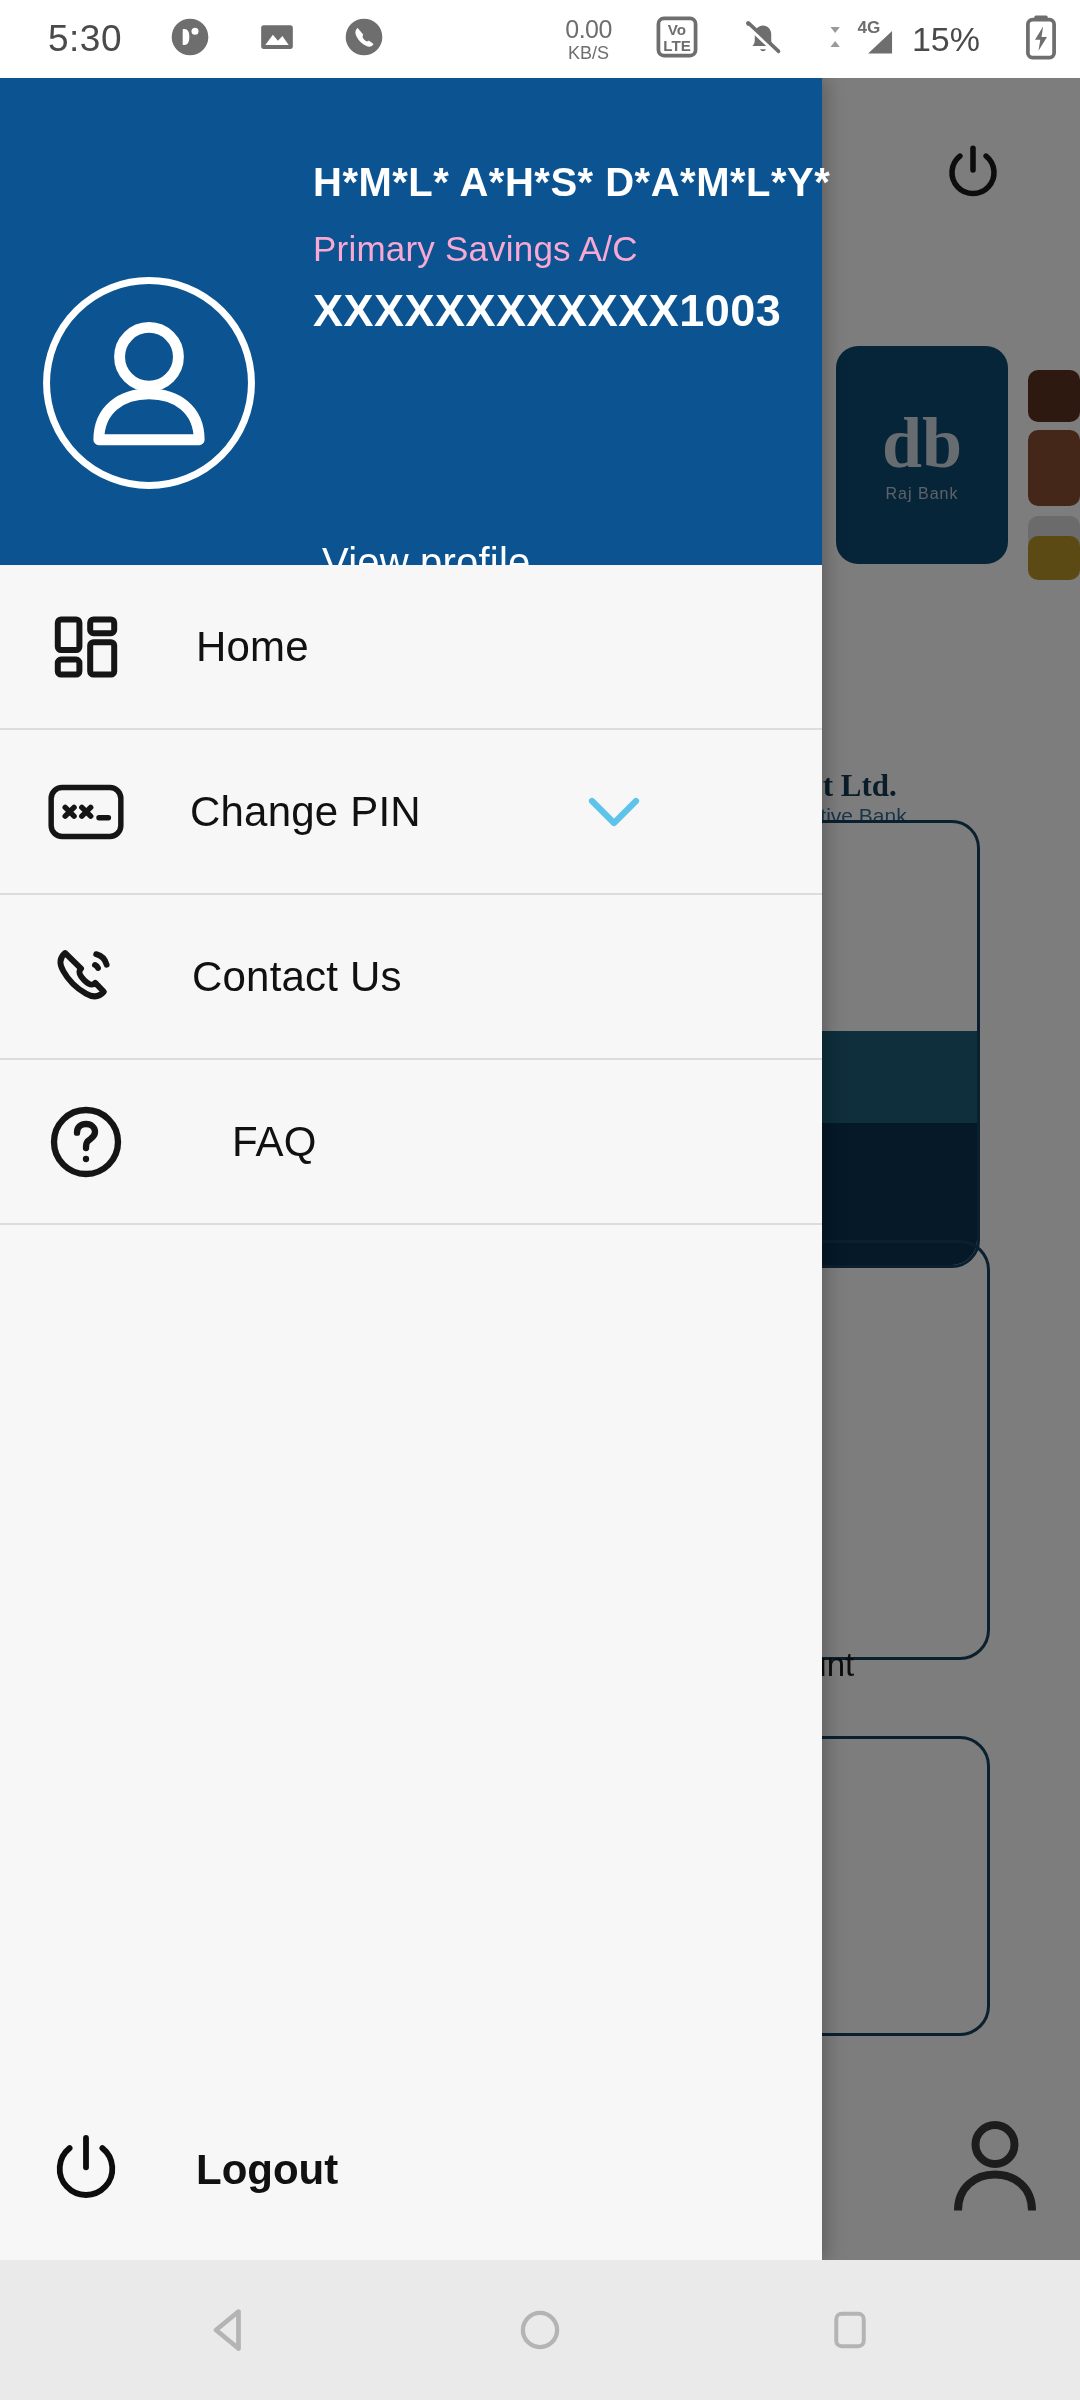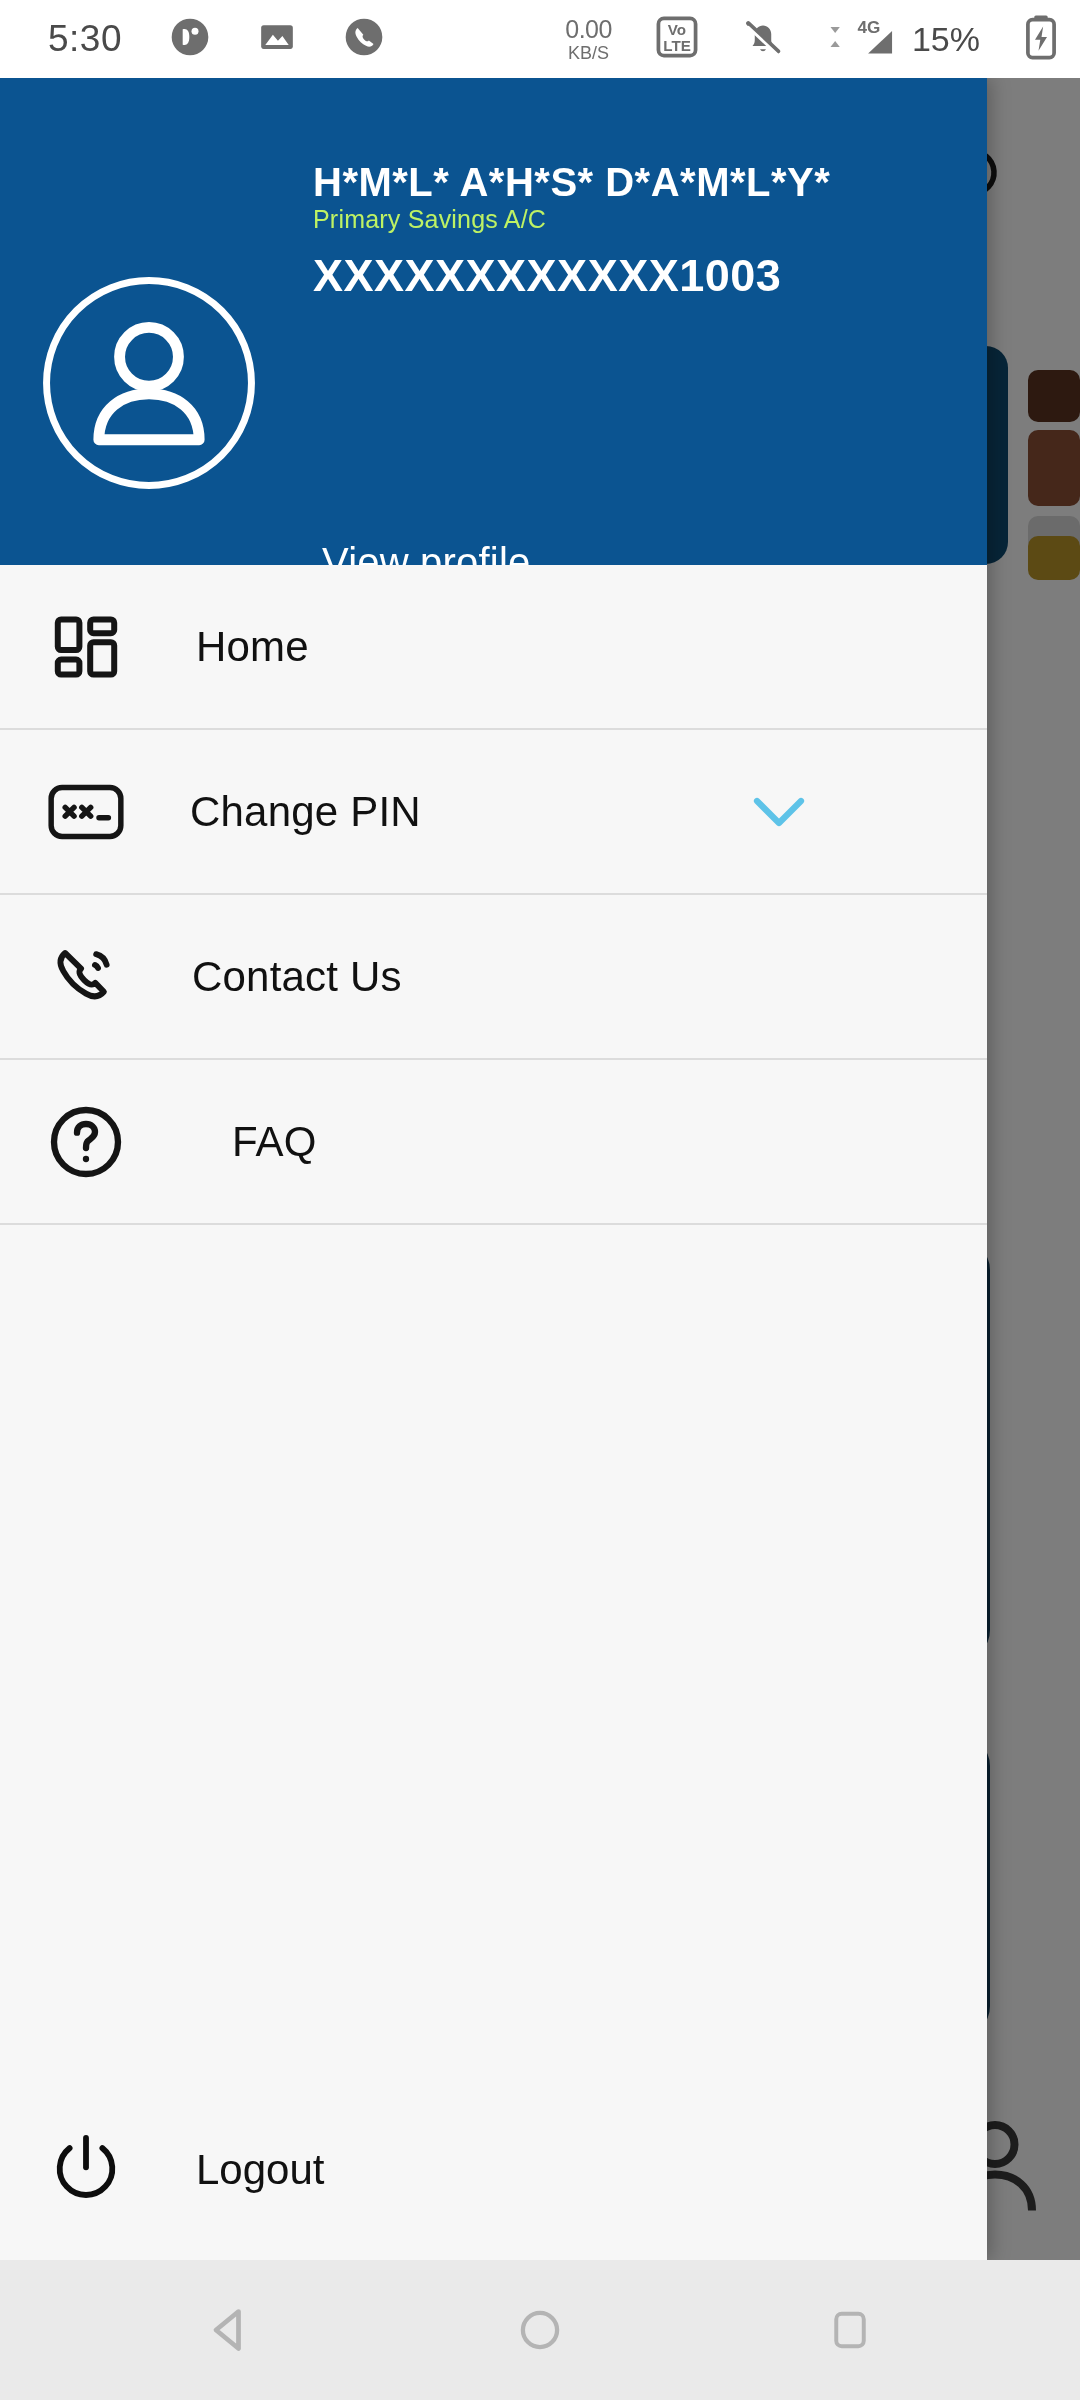--- a/index.html
+++ b/index.html
@@ -214,21 +214,21 @@
     width: 1080px;
     height: 2182px;
     background: rgba(0,0,0,0.50);
     z-index: 20;
   }
 
   
   #drawer {
     position: absolute;
     top: 78px; left: 0;
-    width: 987px;
+    width: 822px;
     height: 2182px;
     background: #f7f7f7;
     z-index: 30;
     display: flex;
     flex-direction: column;
     box-shadow: 4px 0 18px rgba(0,0,0,0.25);
   }
 
   
   #profile-header {
@@ -252,22 +252,23 @@
     right: 20px;
   }
   #profile-name {
     font-size: 40px;
     font-weight: bold;
     color: #ffffff;
     letter-spacing: 0.5px;
     white-space: nowrap;
   }
   #profile-acct-type {
-    font-size: 25px;
-    color: #bef264;
+    margin-top: 24px;
+    font-size: 35px;
+    color: #f9a8d4;
     letter-spacing: 0.2px;
     white-space: nowrap;
   }
   #profile-acct-num {
     margin-top: 16px;
     font-size: 45px;
     font-weight: bold;
     color: #ffffff;
     letter-spacing: 0.5px;
     white-space: nowrap;
@@ -330,20 +331,21 @@
   }
 
   
   #logout-row {
     flex: none;
     height: 180px;
     display: flex;
     align-items: center;
     background: #f7f7f7;
     cursor: pointer;
+    font-weight: bold;
   }
   #logout-icon-wrap {
     width: 172px;
     display: flex;
     align-items: center;
     justify-content: center;
     flex: none;
   }
   #logout-label {
     font-size: 42px;

